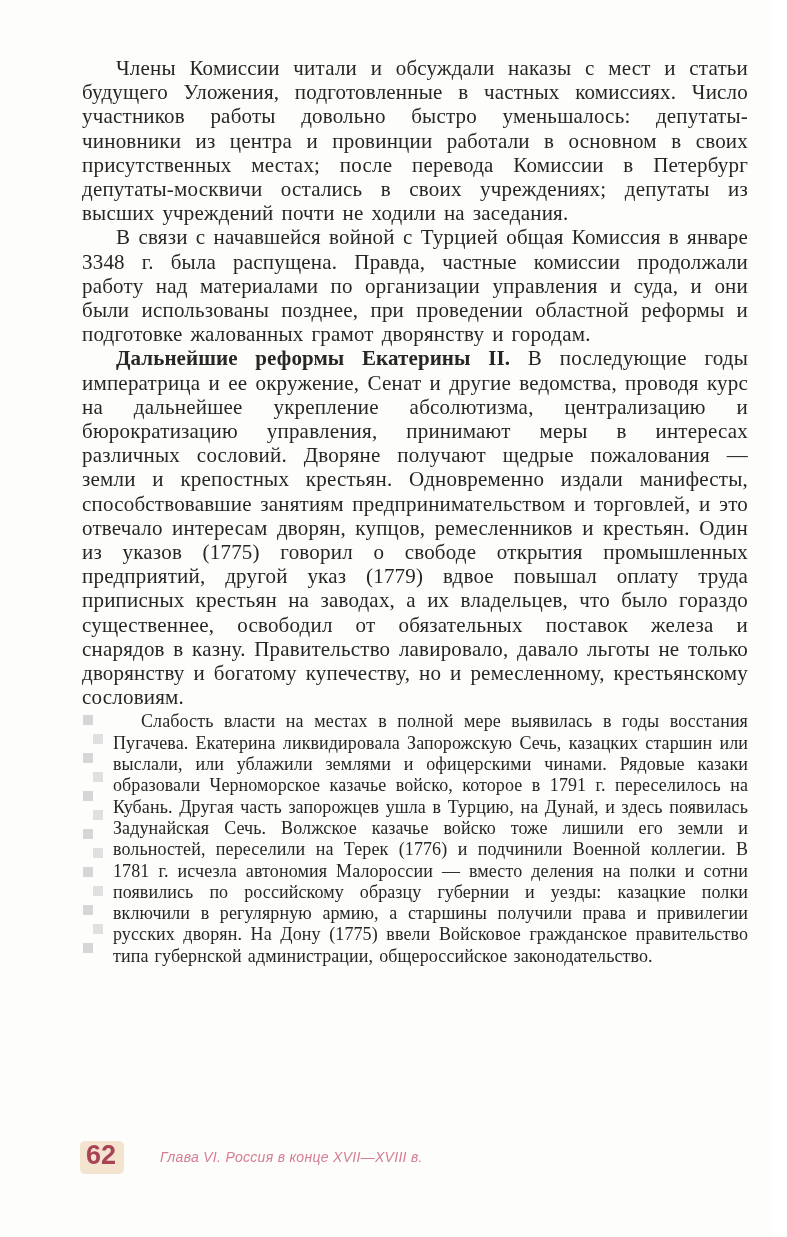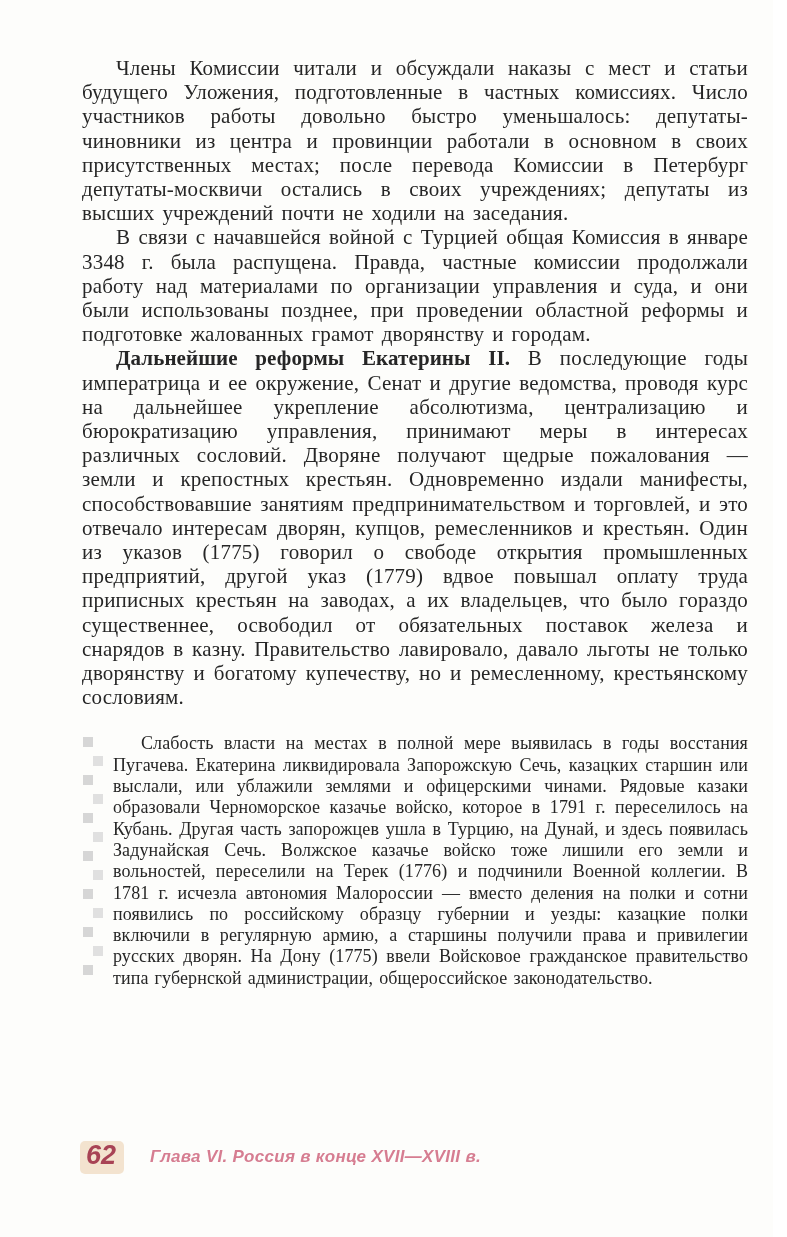--- a/index.html
+++ b/index.html
@@ -31,21 +31,21 @@
     word-spacing: 2.5px;
     letter-spacing: 0.2px;
   }
   .text-block p b {
     letter-spacing: 0.1px;
     margin-top: 29px;
   }
   
   .petit-wrap {
     position: relative;
-    margin-top: 24px;
+    margin-top: 2px;
     padding-left: 31px;
   }
   .petit-wrap p {
     font-size: 18px;
     line-height: 21.3px;
     text-indent: 28px;
     word-spacing: 1.5px;
     letter-spacing: 0.1px;
   }
   .petit-marker {
@@ -79,29 +79,28 @@
     left: 80px;
     top: 1141px;
     display: flex;
     align-items: center;
     font-family: "Liberation Sans", "DejaVu Sans", sans-serif;
   }
   .page-number {
     display: inline-block;
     font-size: 27px;
     font-weight: bold;
-    font-style: italic;
     padding: 0 8px 3px 6px;
     border-radius: 5px;
     line-height: 1.1;
   }
   .chapter-title {
-    margin-left: 26px;
-    font-size: 17px;
-    font-weight: bold;
+    margin-left: 36px;
+    font-size: 14px;
+    font-weight: normal;
     font-style: italic;
     letter-spacing: 0.3px;
   }
 </style>
 </head>
 <body>
 
 <div class="page" style="background: rgb(253, 253, 251); color: rgb(38, 38, 38);">
 
   <div class="text-block">

